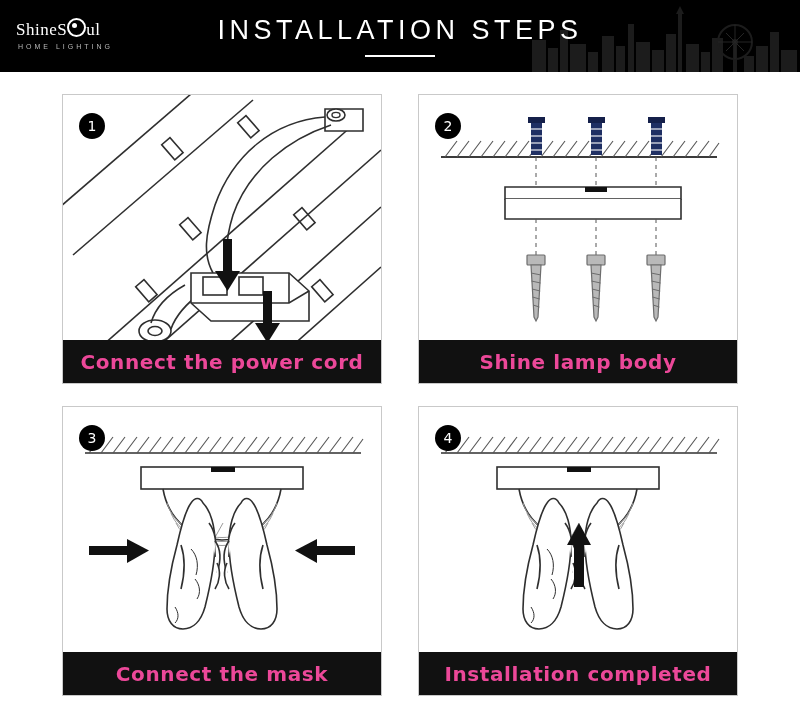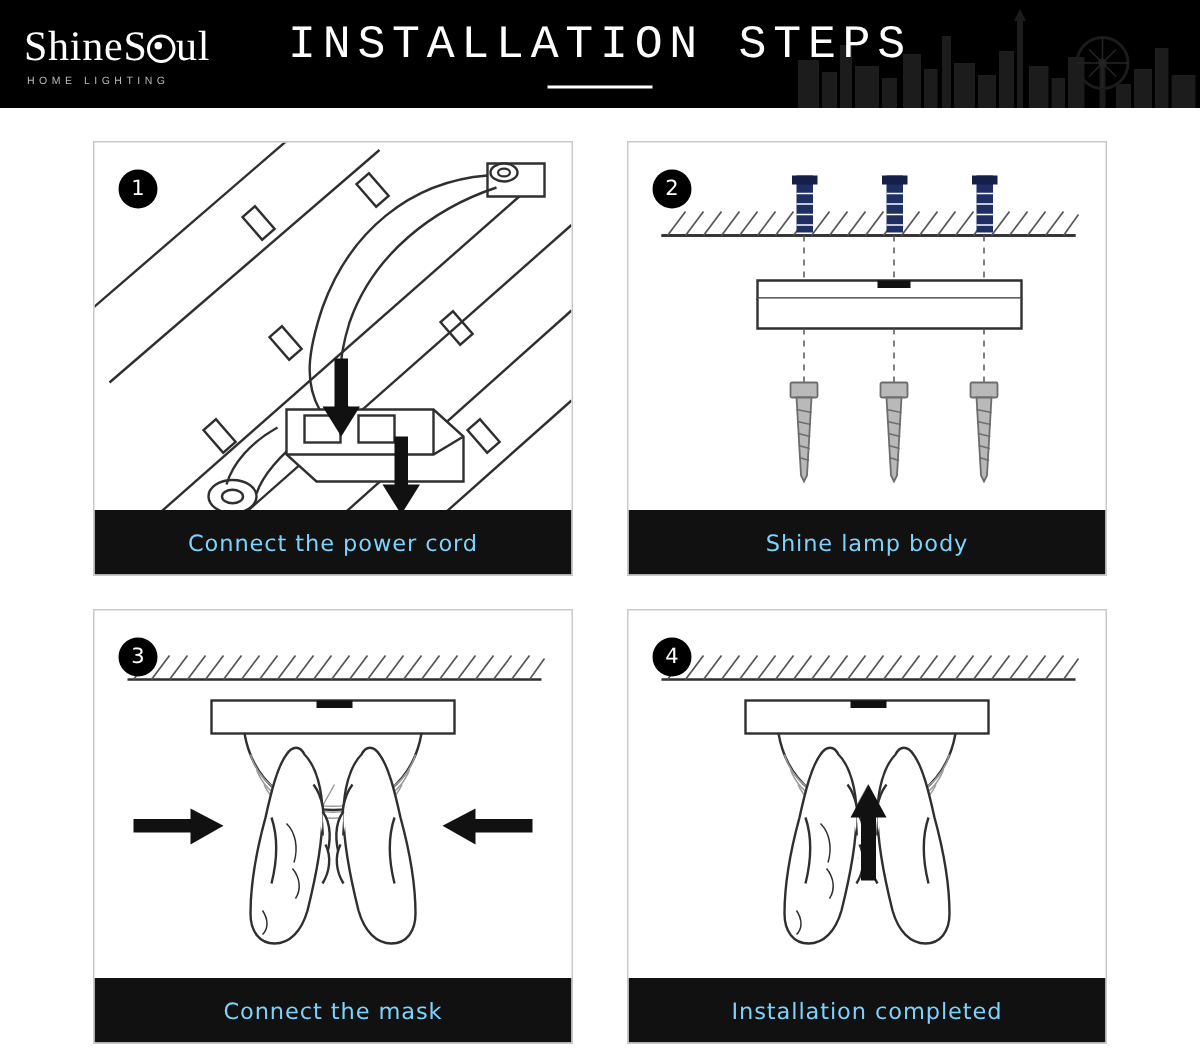--- a/index.html
+++ b/index.html
@@ -27,21 +27,21 @@
     overflow: hidden;
   }
   .brand {
     position: absolute;
     left: 16px;
     top: 16px;
     width: 180px;
     color: #ffffff;
   }
   .brand-main {
-    font-size: 28px;
+    font-size: 17px;
     letter-spacing: 0.5px;
     font-family: "Liberation Serif", serif;
     white-space: nowrap;
   }
   .brand-main .word-a { color: #ffffff; }
   .brand-main .bulb {
     display: inline-block;
     width: 15px;
     height: 15px;
     border-radius: 50%;
@@ -74,24 +74,24 @@
     width: 800px;
     height: 72px;
     display: flex;
     flex-direction: column;
     align-items: center;
     justify-content: center;
     pointer-events: none;
   }
   .header-title .t {
     color: #ffffff;
-    font-size: 31px;
+    font-size: 27px;
     letter-spacing: 4.5px;
     font-weight: normal;
-    font-family: Liberation Mono, monospace;
+    font-family: Liberation Sans, sans-serif;
   }
   .header-title .u {
     width: 70px;
     height: 2px;
     background: #ffffff;
     margin-top: 9px;
   }
   .skyline {
     position: absolute;
     right: 0;
@@ -144,27 +144,28 @@
     font-family: "DejaVu Sans", sans-serif;
     z-index: 3;
   }
   .caption {
     position: absolute;
     left: 0;
     bottom: 0;
     width: 100%;
     height: 43px;
     background: #111111;
-    color: #7dd3fc;
+    color: #ec4899;
     display: flex;
     align-items: center;
     justify-content: center;
-    font-size: 15px;
+    font-size: 20px;
     letter-spacing: 0.6px;
     font-family: "DejaVu Sans", sans-serif;
+    font-weight: bold;
   }
 </style>
 </head>
 <body>
 
 <div id="page">
 
   <div class="header">
 
     <svg class="skyline" viewBox="0 0 270 72" preserveAspectRatio="none">

